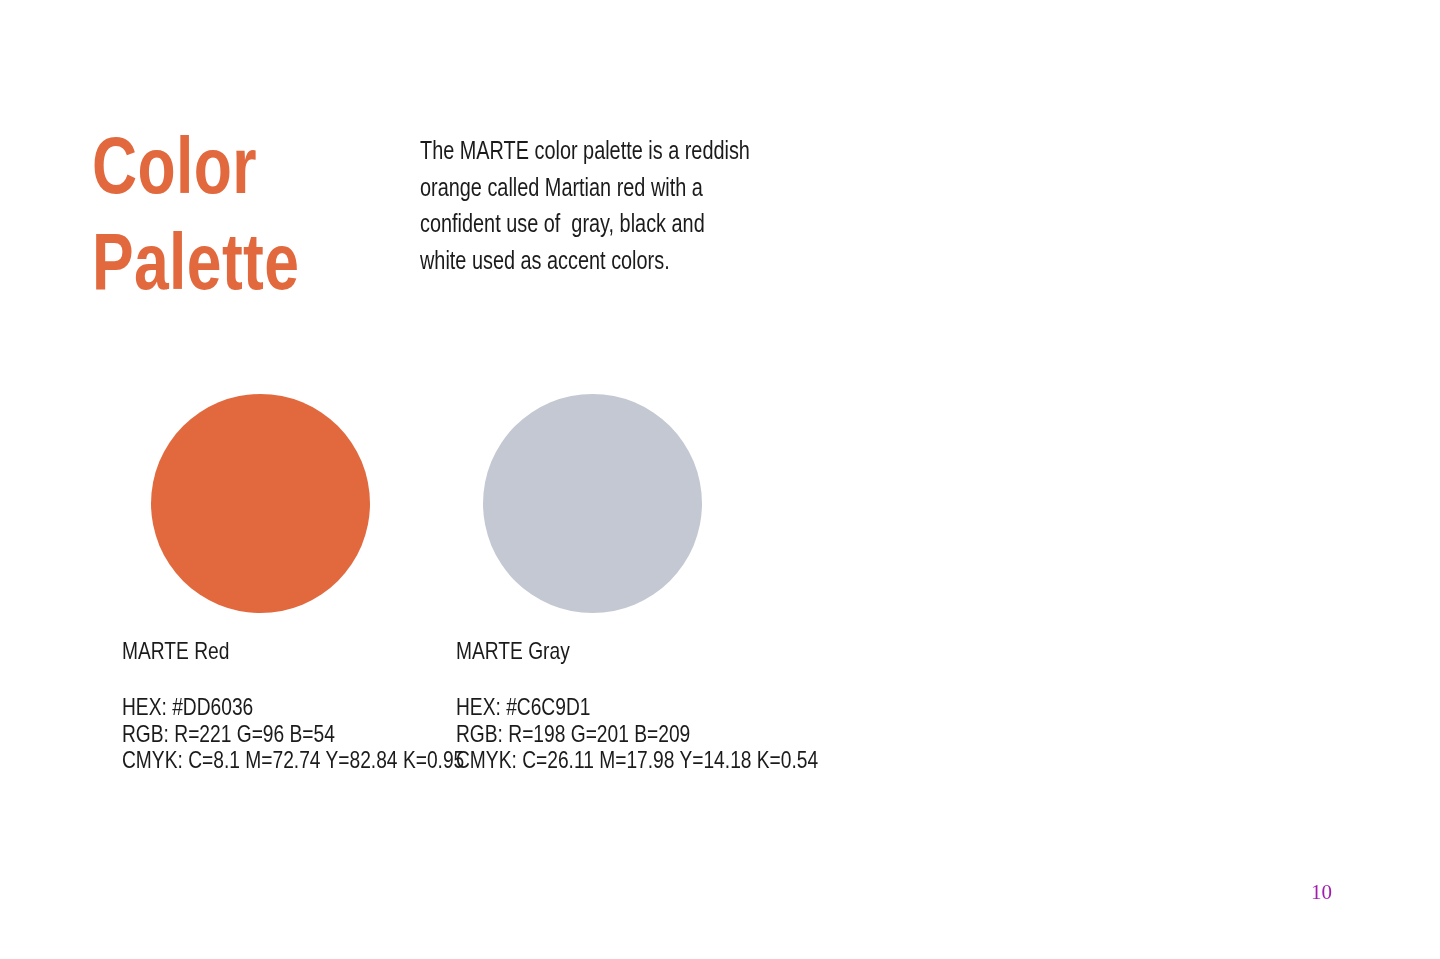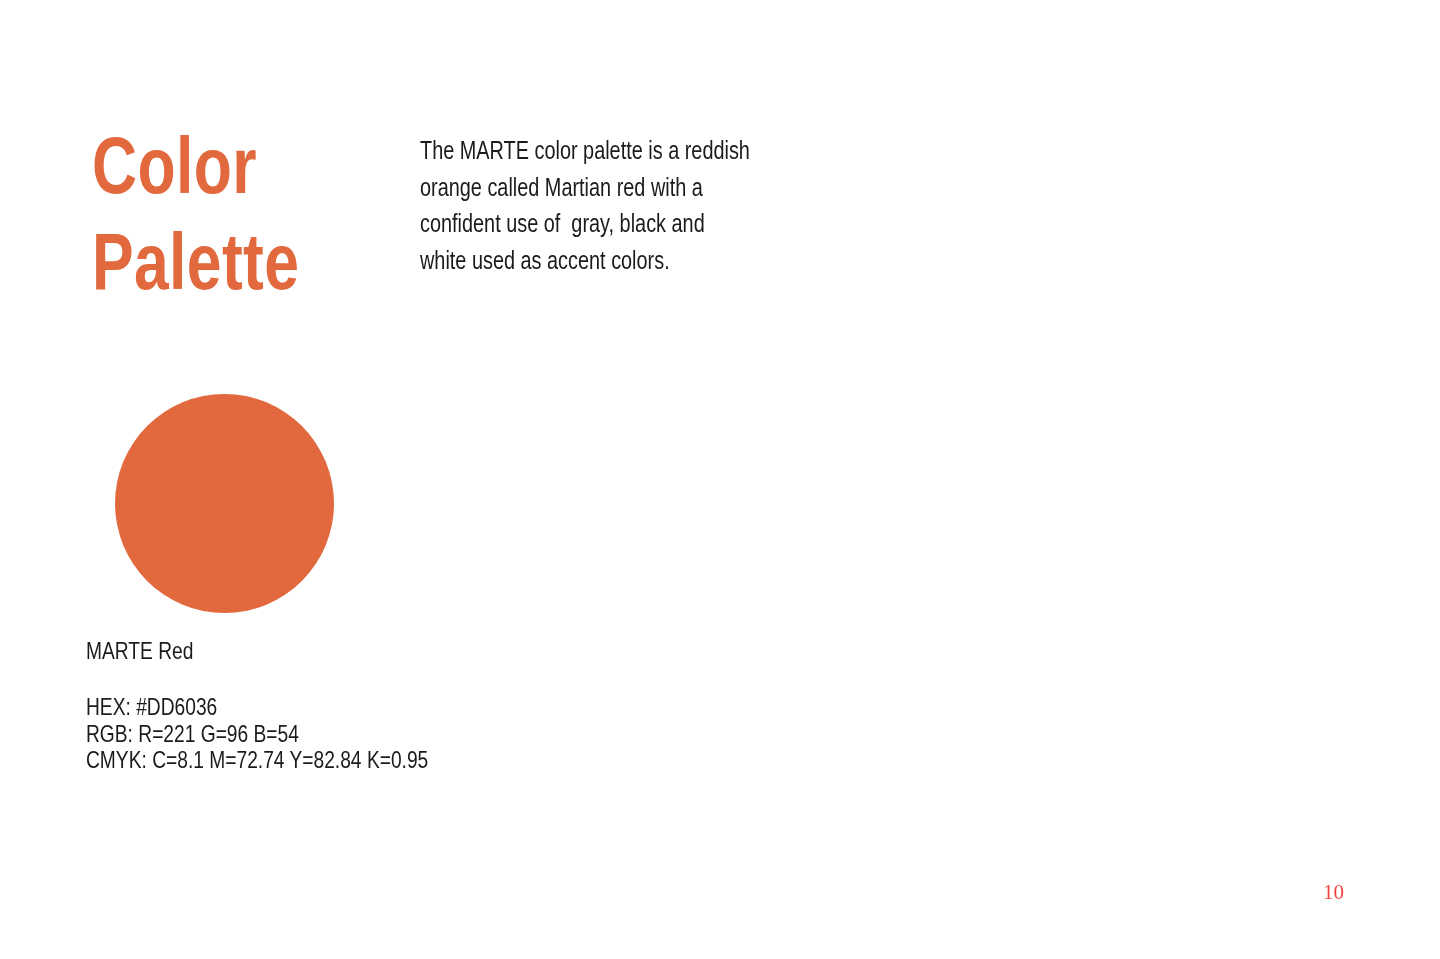--- a/index.html
+++ b/index.html
@@ -60,20 +60,21 @@
     left: 0;
     top: 0;
     width: 1440px;
     height: 959px;
   }
 
   .swatch {
     position: absolute;
     top: 394px;
     width: 334px;
+    margin-left: 36px;
   }
   .swatch-0 { left: 86px; }
   .swatch-1 { left: 420px; }
   .swatch-2 { left: 754px; }
   .swatch-3 { left: 1084px; }
 
   .swatch-circle {
     width: 219px;
     height: 219px;
     border-radius: 50%;
@@ -109,26 +110,26 @@
     color: #1b1b1b;
     transform: scaleX(0.8);
     transform-origin: left top;
     white-space: nowrap;
   }
   .spec-line { display: block; }
 
   
   .page-number {
     position: absolute;
-    right: 96px;
+    right: 108px;
     bottom: 56px;
     font-family: "Liberation Serif", "DejaVu Serif", serif;
     font-size: 21px;
     line-height: 21px;
-    color: #ef4444;
+    color: #a21caf;
   }
 </style>
 </head>
 <body style="background: rgb(255, 255, 255);">
 
 <div class="page">
 
   <h1 class="page-title" style="color: rgb(226, 105, 62);">Color
 Palette</h1>
 
@@ -139,20 +140,29 @@
     <div class="swatch swatch-0">
       <div class="swatch-circle" style="background: rgb(226, 105, 62);"></div>
       <div class="swatch-name">MARTE Red</div>
       <div class="swatch-specs">
         <span class="spec-line">HEX: #DD6036</span>
         <span class="spec-line">RGB: R=221 G=96 B=54</span>
         <span class="spec-line">CMYK: C=8.1 M=72.74 Y=82.84 K=0.95</span>
       </div>
     </div>
 
+    <div class="swatch swatch-1">
+      <div class="swatch-circle" style="background: rgb(196, 200, 210);"></div>
+      <div class="swatch-name">MARTE Gray</div>
+      <div class="swatch-specs">
+        <span class="spec-line">HEX: #C6C9D1</span>
+        <span class="spec-line">RGB: R=198 G=201 B=209</span>
+        <span class="spec-line">CMYK: C=26.11 M=17.98 Y=14.18 K=0.54</span>
+      </div>
+    </div>
 
 
 
   </div>
 
   <div class="page-number">10</div>
 
 </div>
 
 </body></html>

